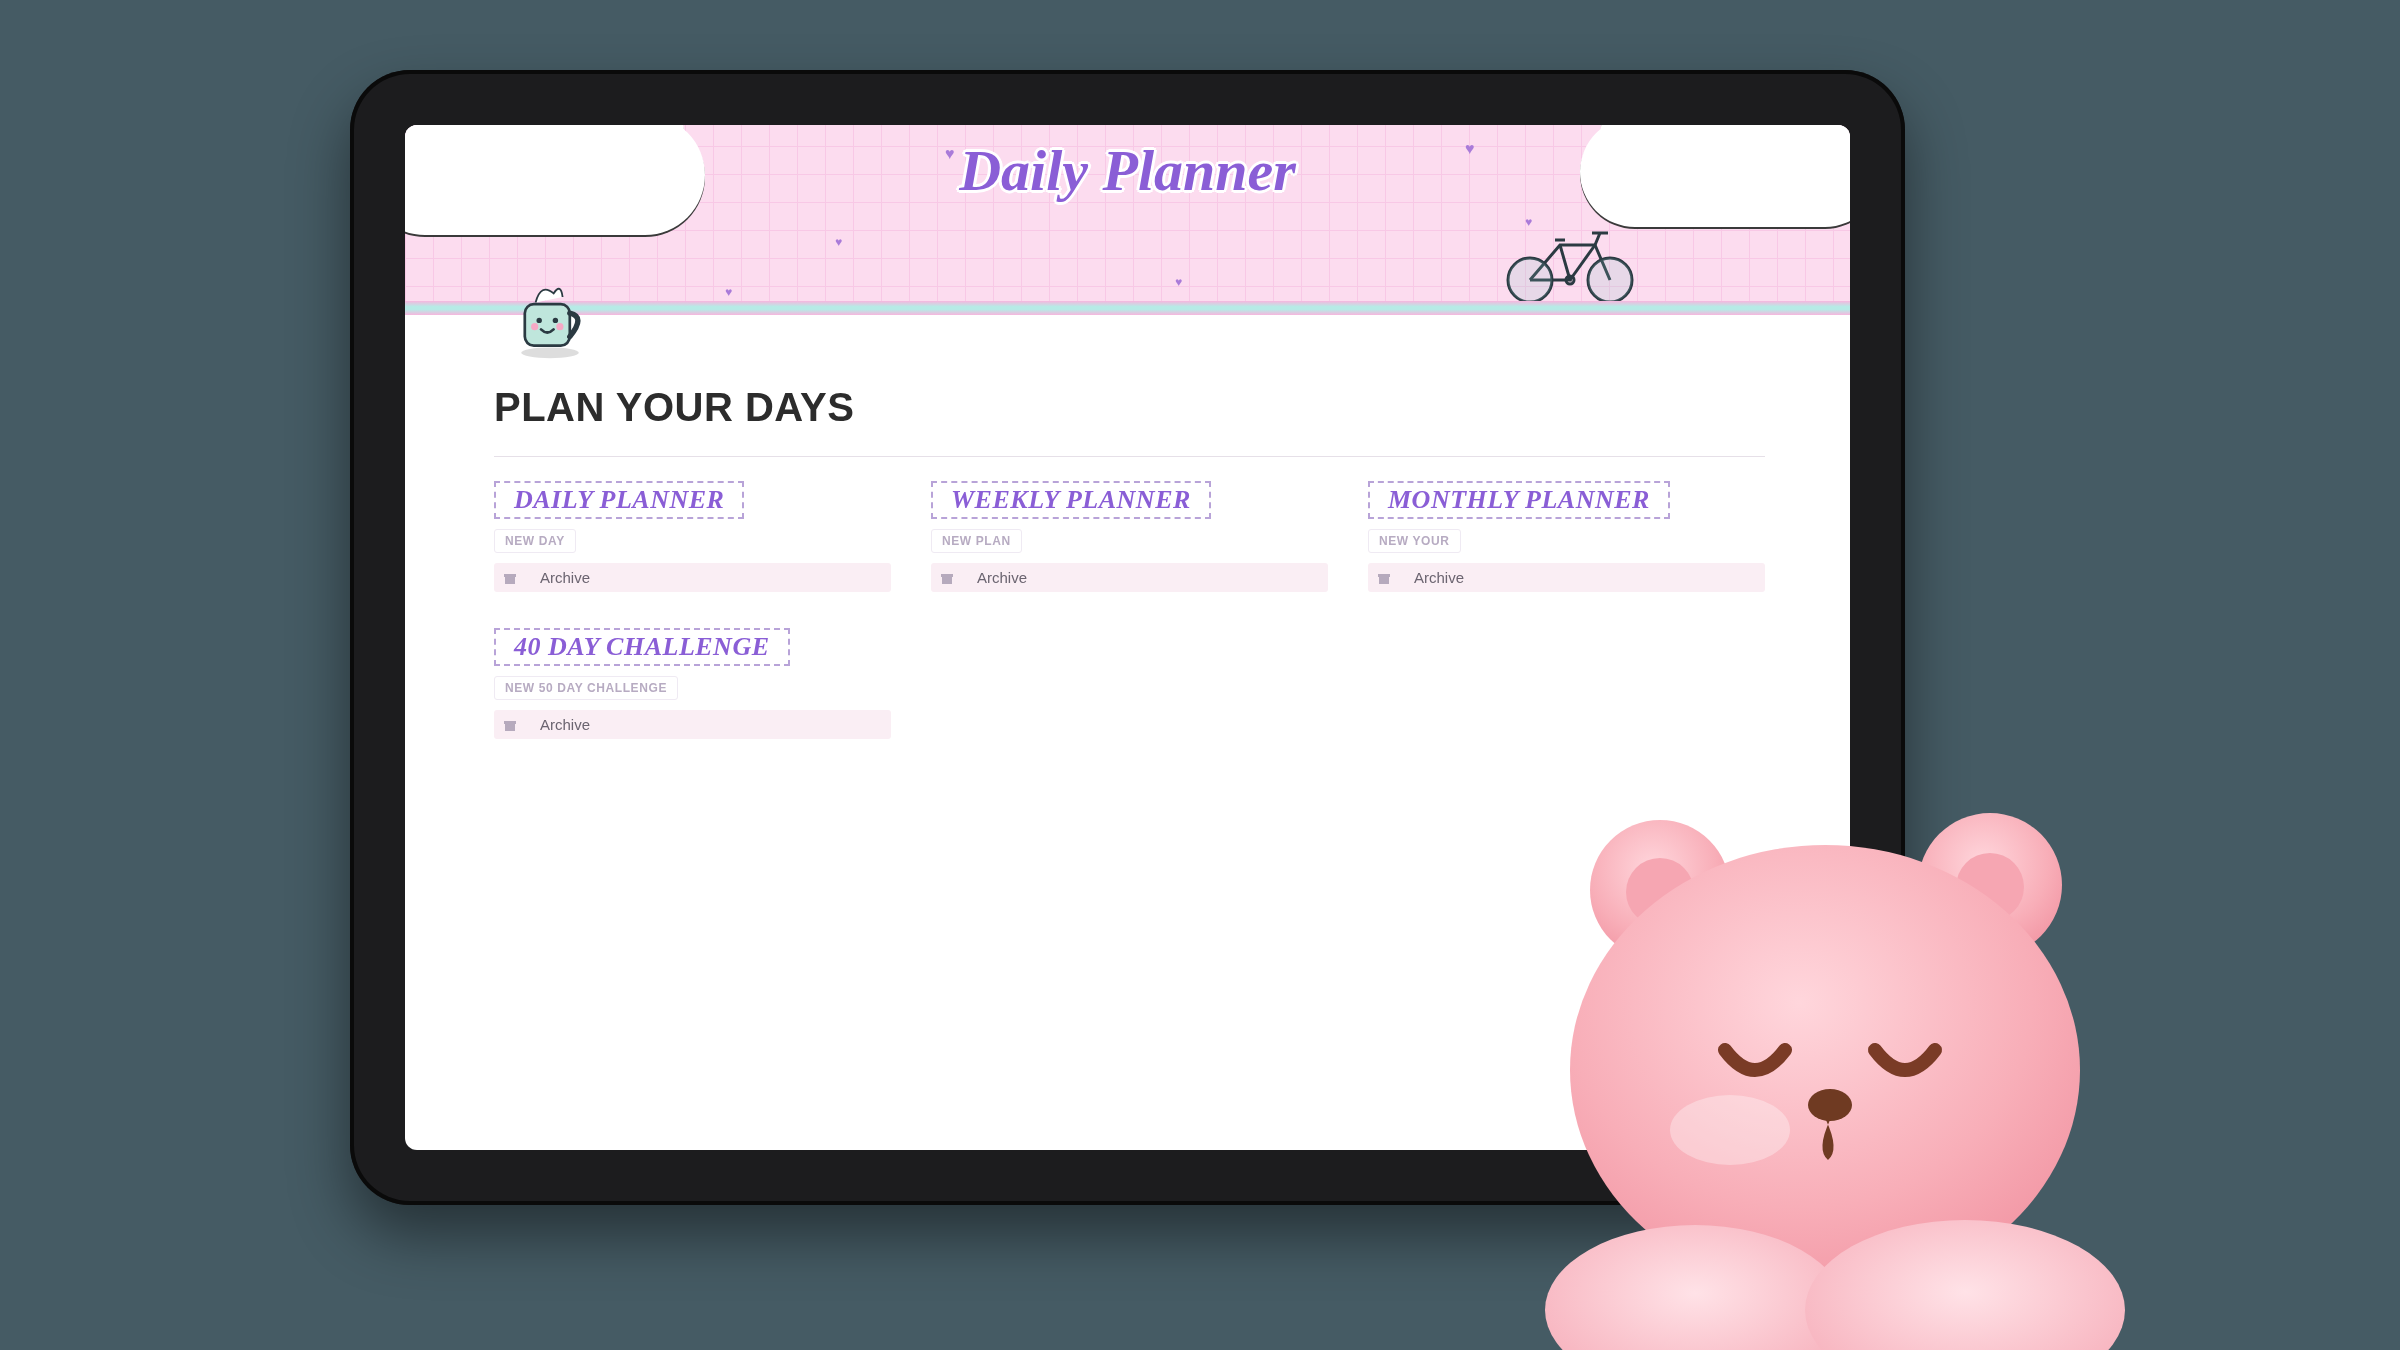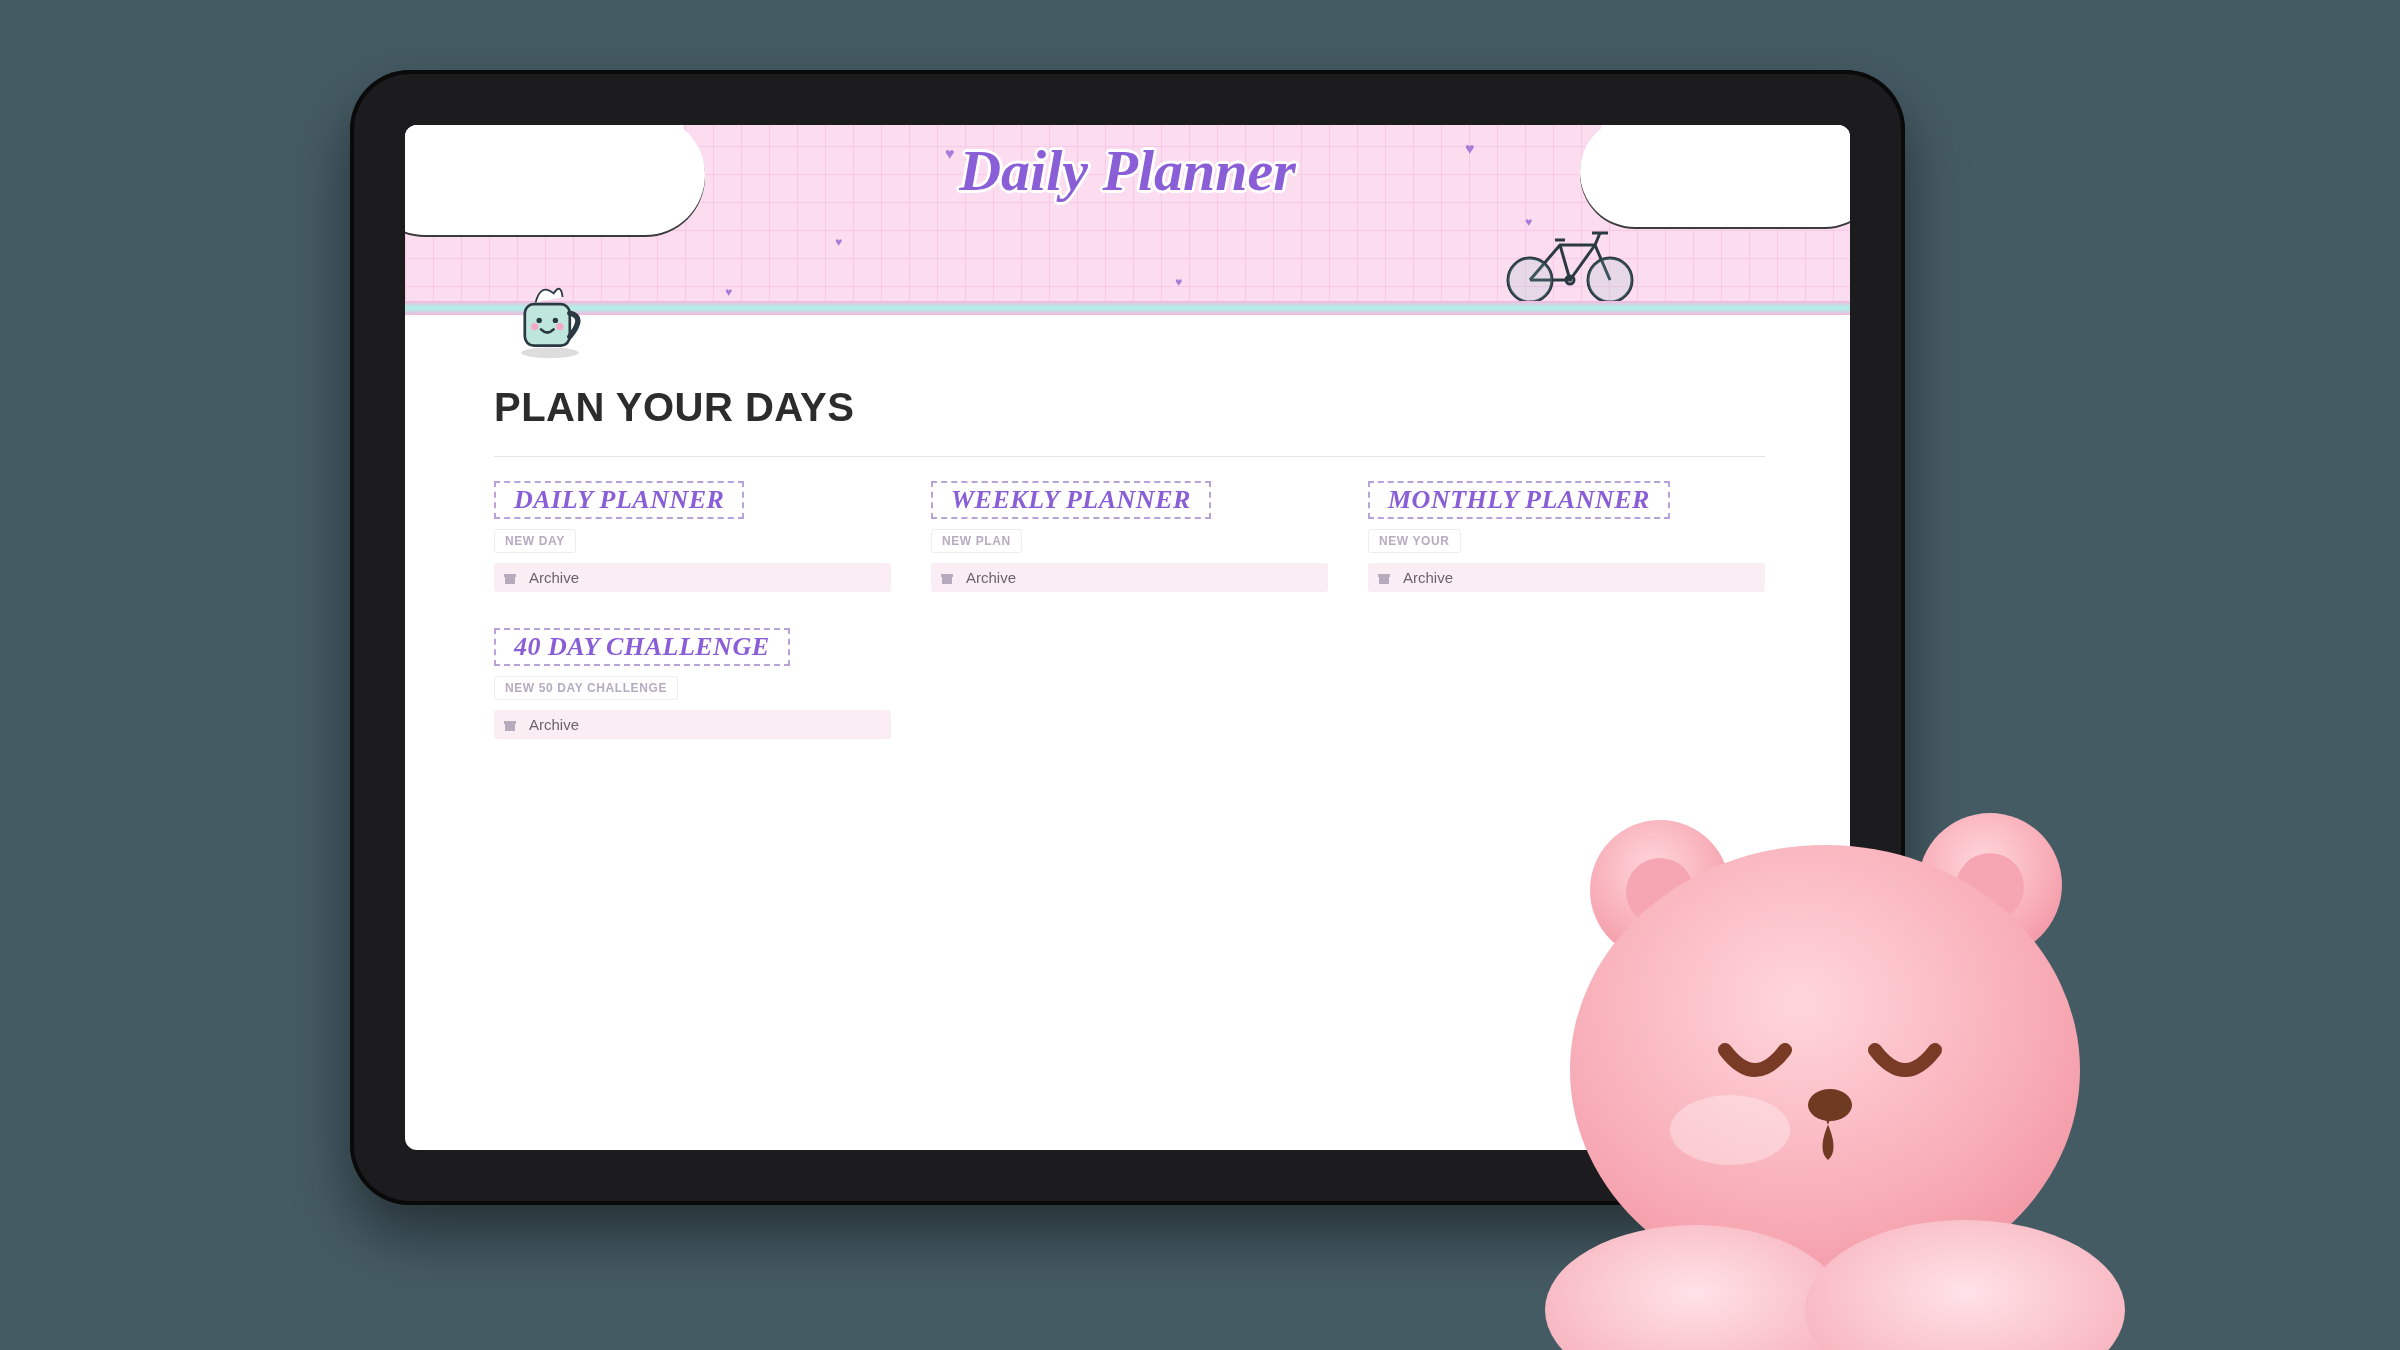--- a/index.html
+++ b/index.html
@@ -125,21 +125,21 @@
     border:1px solid #efeaf3;
     border-radius: 3px;
     background:#fff;
     cursor: pointer;
   }
   .archive {
     margin-top: 10px;
     background:#faeef4;
     padding: 6px 10px;
     border-radius: 3px;
-    display:flex; align-items:center; gap:13px;
+    display:flex; align-items:center; gap:24px;
     color:#6b6470; font-size: 15px;
     cursor: pointer;
   }
   .archive .box-icon {
     width:12px; height:12px; display:inline-block;
     background:
       linear-gradient(#9a8ea6,#9a8ea6) left 0 top 2px/12px 3px no-repeat,
       linear-gradient(#9a8ea6,#9a8ea6) left 1px top 5px/10px 7px no-repeat;
     opacity:.7;
   }

